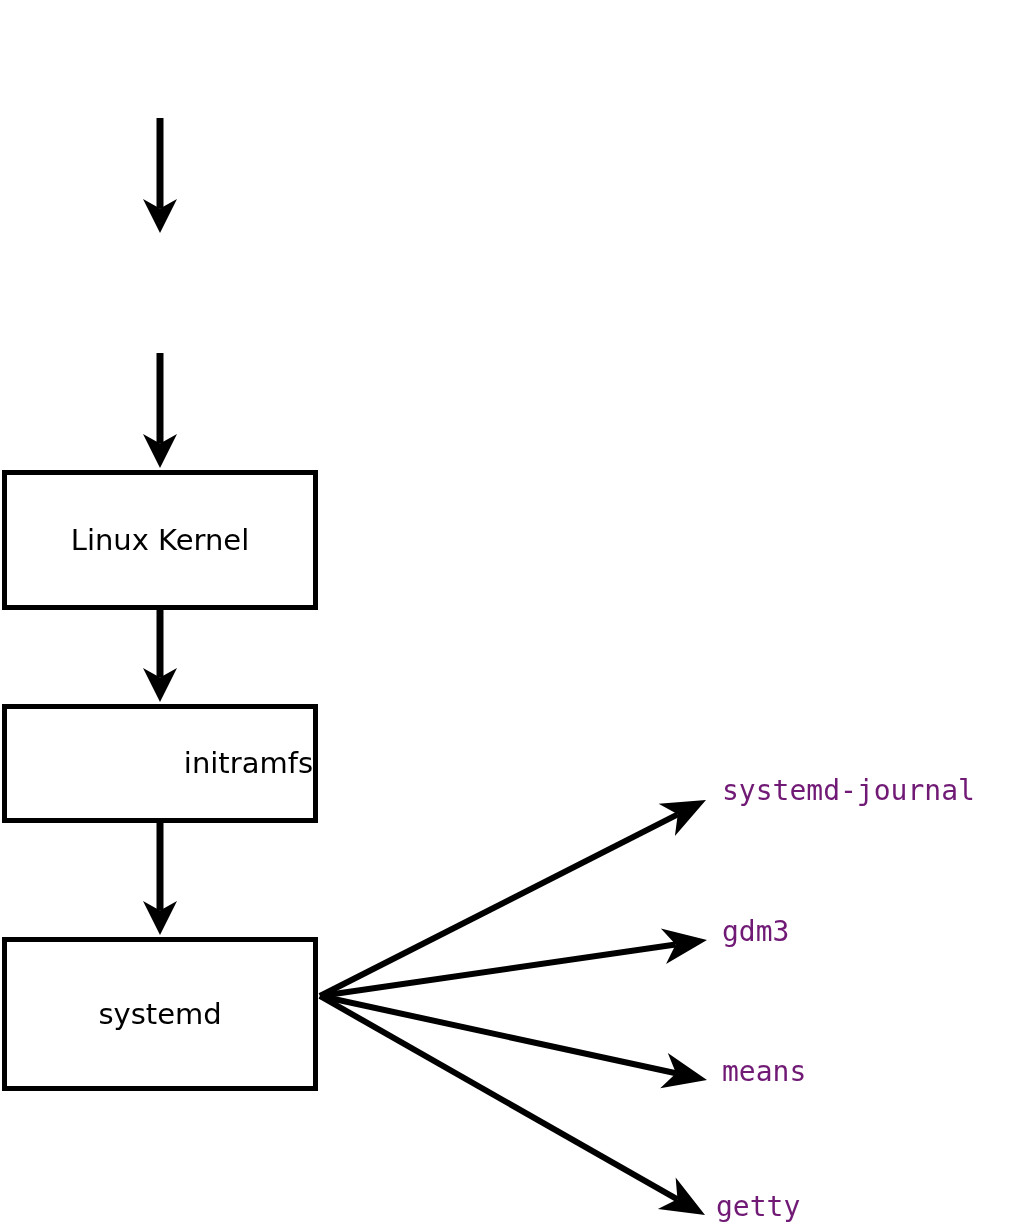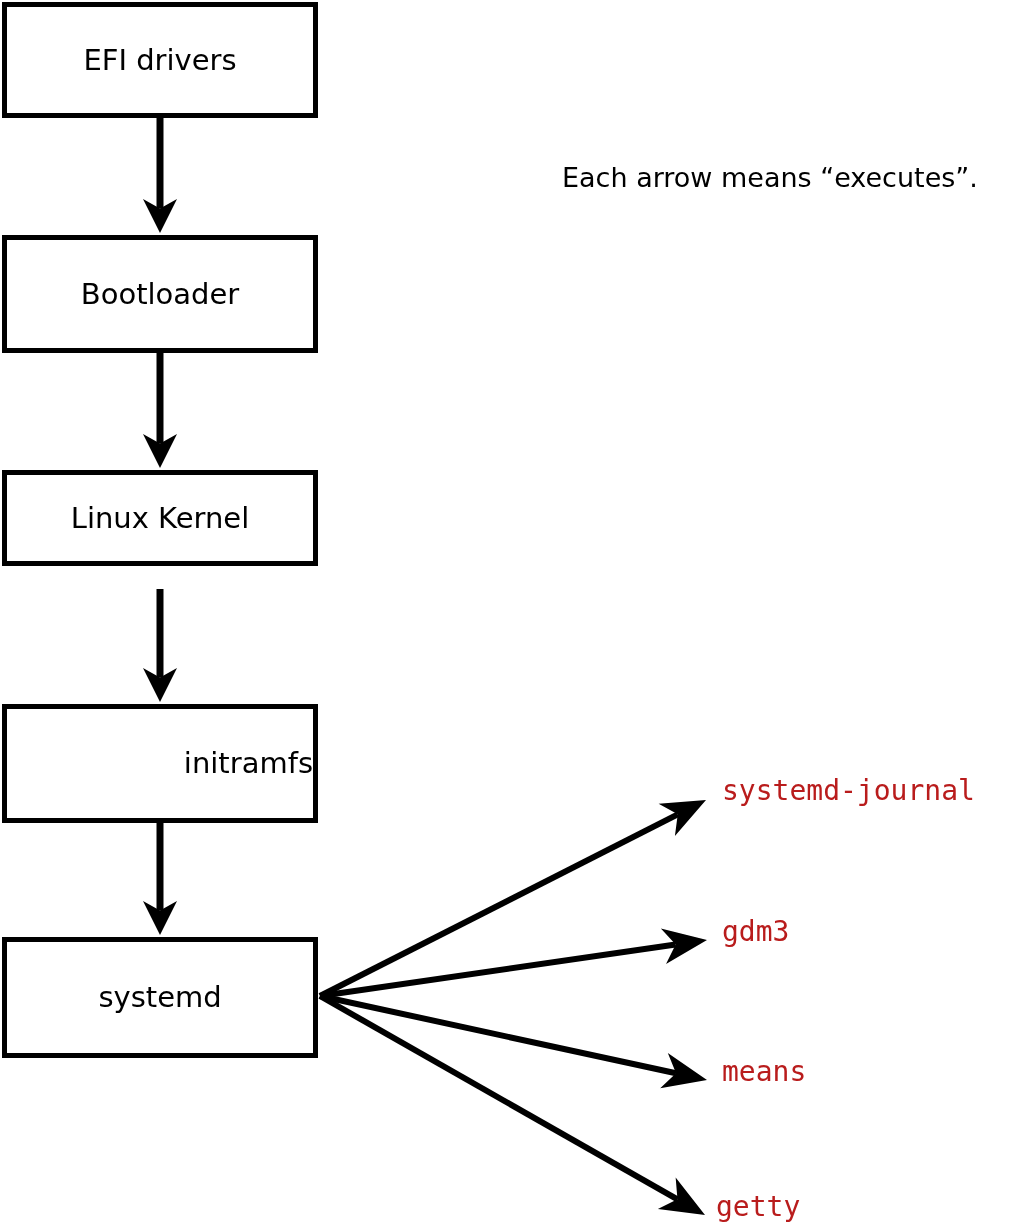--- a/index.html
+++ b/index.html
@@ -30,21 +30,21 @@
     font-family: "DejaVu Sans", sans-serif;
     font-size: 29px;
     color: #000000;
     line-height: 1;
     white-space: nowrap;
   }
   .proc-label {
     position: absolute;
     font-family: "DejaVu Sans Mono", monospace;
     font-size: 28px;
-    color: #b91c1c;
+    color: #701a75;
     line-height: 1;
     white-space: nowrap;
   }
   .note-text {
     position: absolute;
     font-family: "DejaVu Sans", sans-serif;
     font-size: 27px;
     color: #000000;
     line-height: 1;
     white-space: nowrap;
@@ -80,43 +80,36 @@
         <polygon points="706.00,800.00 674.92,835.97 677.75,814.34 658.62,803.87" fill="#000000"></polygon>
         <line x1="320" y1="996" x2="675.65" y2="944.54" stroke="#000000" stroke-width="6"></line>
         <polygon points="707.00,940.00 666.03,964.12 675.65,944.54 660.88,928.49" fill="#000000"></polygon>
         <line x1="320" y1="996" x2="676.04" y2="1073.28" stroke="#000000" stroke-width="6"></line>
         <polygon points="707.00,1080.00 660.18,1088.26 676.04,1073.28 667.82,1053.08" fill="#000000"></polygon>
         <line x1="320" y1="996" x2="677.46" y2="1199.34" stroke="#000000" stroke-width="6"></line>
         <polygon points="705.00,1215.00 657.85,1208.89 677.46,1199.34 675.65,1177.60" fill="#000000"></polygon>
       </g>
   </svg>
 
-  <div class="stage-box" style="left: 2px; top: 2px; width: 316px; height: 116px;">
-    <span class="stage-label">EFI drivers</span>
-  </div>
 
-  <div class="stage-box" style="left: 2px; top: 235px; width: 316px; height: 118px;">
-    <span class="stage-label">Bootloader</span>
-  </div>
 
-  <div class="stage-box" style="left: 2px; top: 470px; width: 316px; height: 96px;">
+  <div class="stage-box" style="left: 2px; top: 470px; width: 316px; height: 140px;">
     <span class="stage-label">Linux Kernel</span>
   </div>
 
   <div class="stage-box" style="left: 2px; top: 704px; width: 316px; height: 119px; justify-content: flex-end;">
     <span class="stage-label">initramfs</span>
   </div>
 
-  <div class="stage-box" style="left: 2px; top: 937px; width: 316px; height: 121px; text-align: center;">
+  <div class="stage-box" style="left: 2px; top: 937px; width: 316px; height: 154px; text-align: center;">
     <span class="stage-label">systemd</span>
   </div>
 
   <div class="proc-label" style="left: 722px; top: 777px;">systemd-journal</div>
 
   <div class="proc-label" style="left: 722px; top: 918px;">gdm3</div>
 
   <div class="proc-label" style="left: 722px; top: 1058px;">means</div>
 
   <div class="proc-label" style="left: 716px; top: 1193px;">getty</div>
 
-  <div class="note-text" style="left: 562px; top: 164px;">Each arrow means “executes”.</div>
 
 </div>
 
 </body></html>

